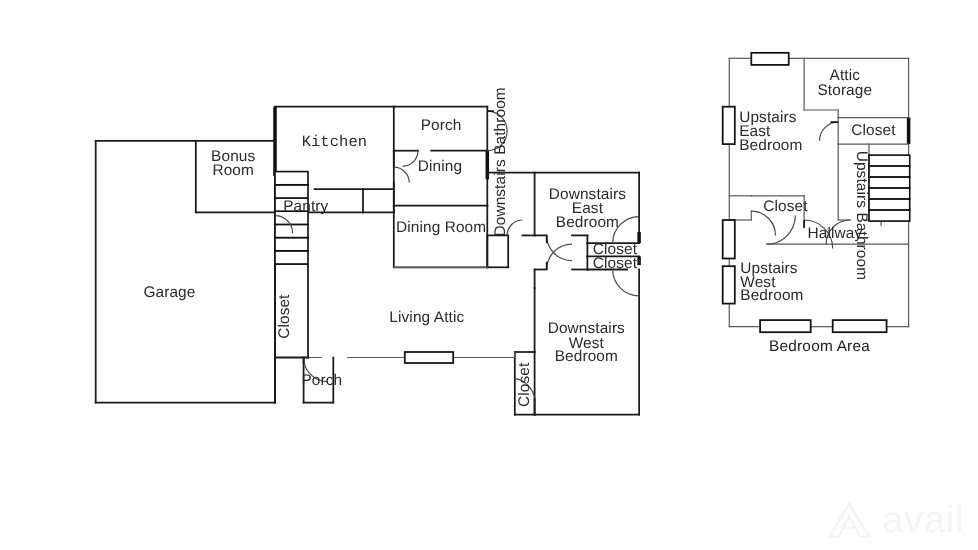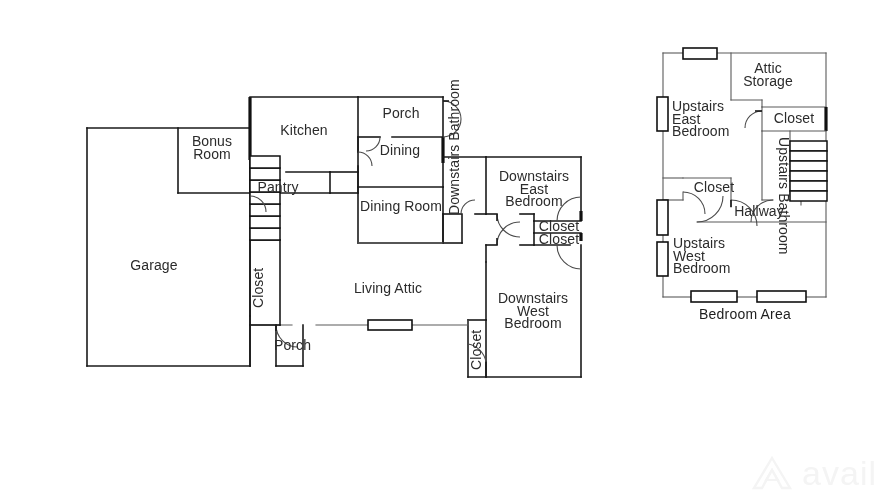--- a/index.html
+++ b/index.html
@@ -354,21 +354,21 @@
         <rect class="window-box" x="691" y="291" width="46" height="11"></rect>
         <rect class="window-box" x="757" y="291" width="49" height="11"></rect>
       </g>
 
     </g>
   </svg>
 
   <div class="room-label" style="left:118px; top:259px; width:72px;">Garage</div>
   <div class="room-label" style="left:181px; top:135px; width:62px;">Bonus
 Room</div>
-  <div class="room-label" style="left:272px; top:124px; width:64px;">Kitchen</div>
+  <div class="room-label" style="left:272px; top:124px; width:64px;font-family:Liberation Mono, monospace;">Kitchen</div>
   <div class="room-label" style="left:252px; top:181px; width:52px;">Pantry</div>
   <div class="room-label" style="left:373px; top:107px; width:56px;">Porch</div>
   <div class="room-label" style="left:364px; top:144px; width:72px;">Dining</div>
   <div class="room-label" style="left:355px; top:200px; width:92px;">Dining Room</div>
   <div class="room-label" style="left:340px; top:282px; width:96px;">Living Attic</div>
   <div class="room-label vertical-up" style="left:448px; top:147px; width:36px; height:68px; line-height:13px; text-align:center;">Downstairs
 Bathroom</div>
   <div class="room-label" style="left:490px; top:170px; width:88px;">Downstairs
 East Bedroom</div>
   <div class="room-label" style="left:492px; top:292px; width:82px;">Downstairs

